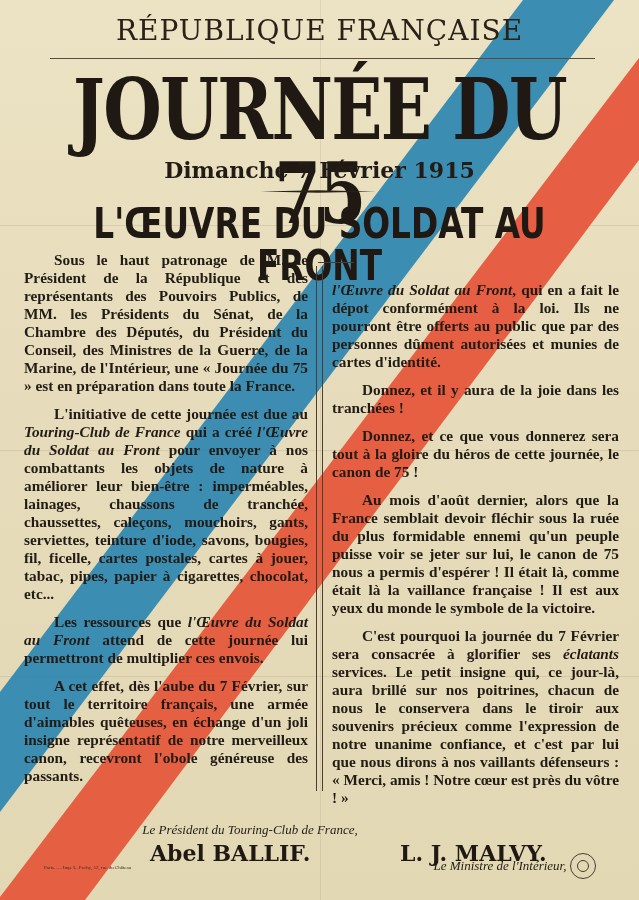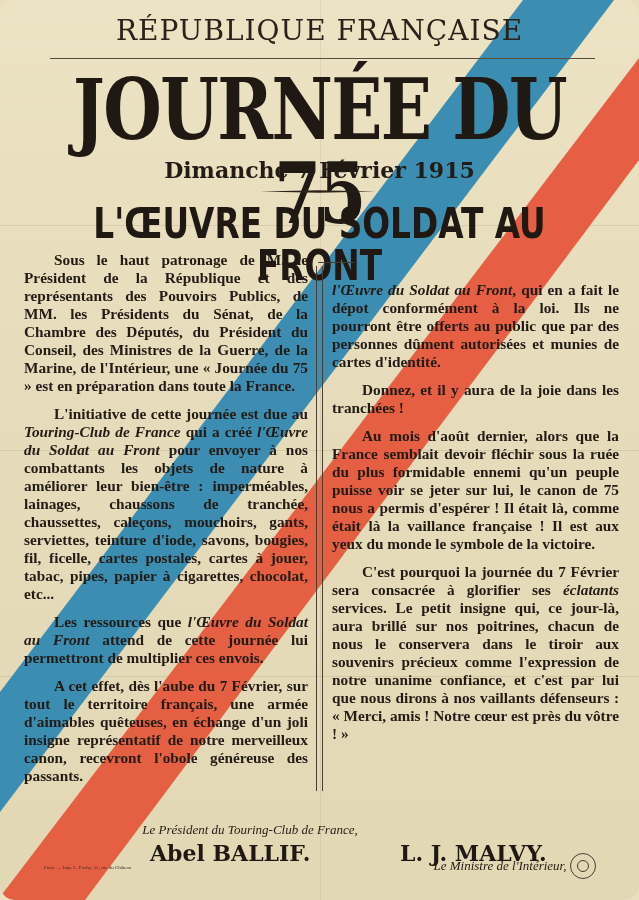--- a/index.html
+++ b/index.html
@@ -1,17 +1,17 @@
 <!DOCTYPE html>
 <html><head>
 <meta charset="utf-8">
 <style>
   html, body { margin:0; padding:0; }
   body { width:639px; height:900px; overflow:hidden; background:#e9dfbf; }
-  .poster { position:relative; width:639px; height:900px; background:linear-gradient(180deg,#ece3c4 0%,#e6dcbb 45%,#e3d8b4 100%); overflow:hidden; color:#221a14;border-radius:15px; }
+  .poster { position:relative; width:639px; height:900px; background:linear-gradient(180deg,#ece3c4 0%,#e6dcbb 45%,#e3d8b4 100%); overflow:hidden; color:#221a14; }
   .stripes { position:absolute; left:0; top:0; width:639px; height:900px; z-index:1; }
   .content { position:absolute; left:0; top:0; width:639px; height:900px; z-index:2; }
   .republique { position:absolute; left:0; width:639px; top:14px; text-align:center; font-family:"DejaVu Serif", serif; font-size:28px; letter-spacing:1px; color:#2a2119; }
   .rule { position:absolute; height:1px; background:#5a4c3c; }
   .journee { position:absolute; left:0; width:639px; top:68px; text-align:center; font-family:"DejaVu Serif", serif; font-weight:bold; font-size:84px; line-height:1; transform:scaleX(0.8); transform-origin:center; color:#1f1813; letter-spacing:-2px; }
   .dimanche { position:absolute; left:0; width:639px; top:157px; text-align:center; font-family:"DejaVu Serif", serif; font-weight:bold; font-size:22px; color:#231b15; }
   .ornament { position:absolute; left:260px; top:190px; width:116px; height:3px; }
   .oeuvre { position:absolute; left:0; width:639px; top:203px; text-align:center; font-family:"DejaVu Sans", sans-serif; font-weight:bold; font-size:42px; line-height:1; transform:scaleX(0.78); transform-origin:center; color:#1f1813; }
   .col { position:absolute; font-family:"Liberation Serif", serif; font-size:15.3px; line-height:18px; text-align:justify; color:#231b15; }
   .col p { margin:0 0 10px 0; text-indent:30px; }
@@ -62,20 +62,21 @@
     <div class="col col-left">
       <p class="b">Sous le haut patronage de M. le Président de la République et des représentants des Pouvoirs Publics, de MM. les Présidents du Sénat, de la Chambre des Députés, du Président du Conseil, des Ministres de la Guerre, de la Marine, de l'Intérieur, une « Journée du 75 » est en préparation dans toute la France.</p>
       <p class="b"><span>L'initiative de cette journée est due au </span><span class="it">Touring-Club de France</span><span> qui a créé </span><span class="it">l'Œuvre du Soldat au Front</span><span> pour envoyer à nos combattants les objets de nature à améliorer leur bien-être : imperméables, lainages, chaussons de tranchée, chaussettes, caleçons, mouchoirs, gants, serviettes, teinture d'iode, savons, bougies, fil, ficelle, cartes postales, cartes à jouer, tabac, pipes, papier à cigarettes, chocolat, etc...</span></p>
       <p class="b"><span>Les ressources que </span><span class="it">l'Œuvre du Soldat au Front</span><span> attend de cette journée lui permettront de multiplier ces envois.</span></p>
       <p class="b">A cet effet, dès l'aube du 7 Février, sur tout le territoire français, une armée d'aimables quêteuses, en échange d'un joli insigne représentatif de notre merveilleux canon, recevront l'obole généreuse des passants.</p>
     </div>
 
     <div class="col col-right">
       <p class="b first"><span class="it">l'Œuvre du Soldat au Front</span><span>, qui en a fait le dépot conformément à la loi. Ils ne pourront être offerts au public que par des personnes dûment autorisées et munies de cartes d'identité.</span></p>
       <p class="b">Donnez, et il y aura de la joie dans les tranchées !</p>
+      <p class="b">Donnez, et ce que vous donnerez sera tout à la gloire du héros de cette journée, le canon de 75 !</p>
       <p class="b">Au mois d'août dernier, alors que la France semblait devoir fléchir sous la ruée du plus formidable ennemi qu'un peuple puisse voir se jeter sur lui, le canon de 75 nous a permis d'espérer ! Il était là, comme était là la vaillance française ! Il est aux yeux du monde le symbole de la victoire.</p>
       <p class="b"><span>C'est pourquoi la journée du 7 Février sera consacrée à glorifier ses </span><span class="it">éclatants</span><span> services. Le petit insigne qui, ce jour-là, aura brillé sur nos poitrines, chacun de nous le conservera dans le tiroir aux souvenirs précieux comme l'expression de notre unanime confiance, et c'est par lui que nous dirons à nos vaillants défenseurs : « Merci, amis ! Notre cœur est près du vôtre ! »</span></p>
     </div>
 
 
     <div class="sig-title" style="left:130px; top:822px; width:240px;">Le Président du Touring-Club de France,</div>
     <div class="sig-name" style="left:150px; top:840px; width:200px;">Abel BALLIF.</div>
 
     <div class="sig-title" style="left:400px; top:822px; width:200px;margin-top:36px;">Le Ministre de l'Intérieur,</div>
     <div class="sig-name" style="left:400px; top:840px; width:180px;">L. J. MALVY.</div>

